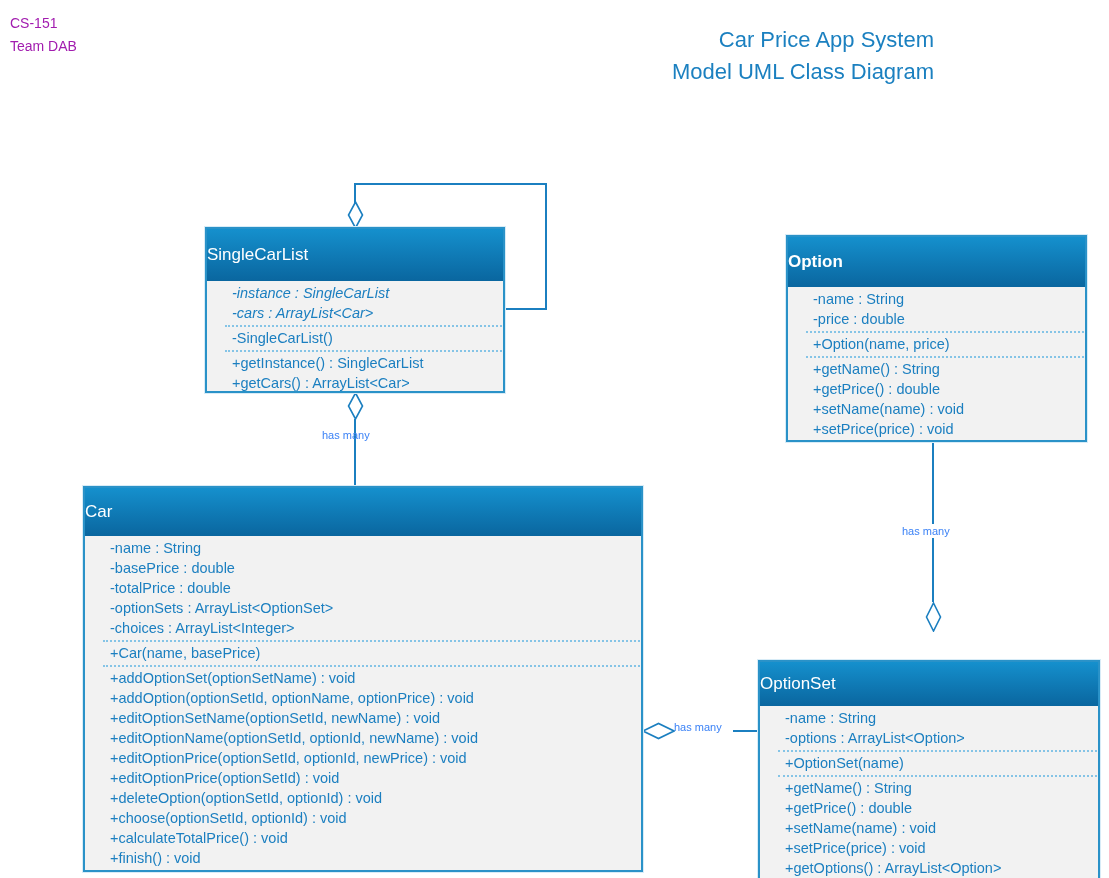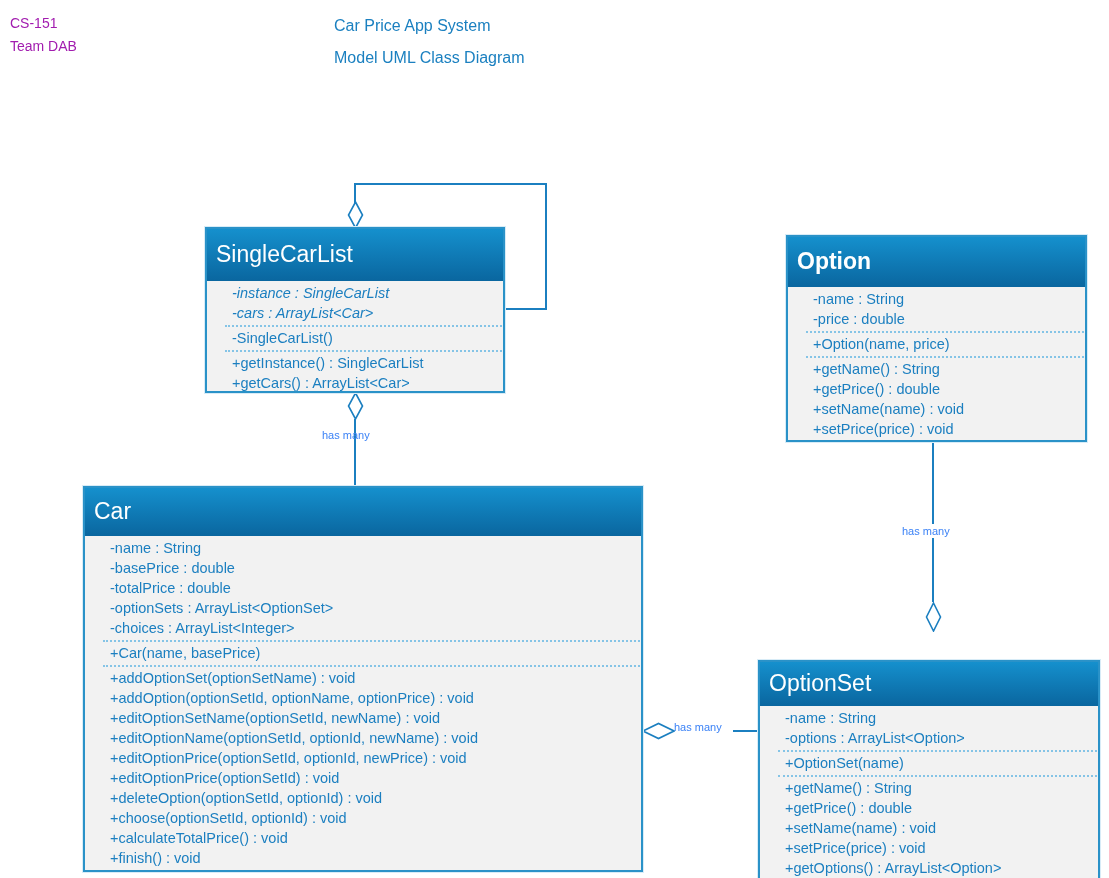--- a/index.html
+++ b/index.html
@@ -8,47 +8,46 @@
     position: relative;
     width: 1109px;
     height: 878px;
     font-family: "Liberation Sans", sans-serif;
     overflow: hidden;
   }
 
   
   .page-title {
     position: absolute;
-    left: 334px; top: 10px; width: 600px;
-    text-align: left;
+    left: 334px; top: 24px; width: 600px;
+    text-align: right;
     color: #1b80c0;
-    font-size: 16px;
+    font-size: 22px;
     line-height: 32px;
   }
   .corner-label {
     position: absolute;
     left: 10px; top: 12px;
     color: #a21caf;
     font-size: 14px;
     line-height: 23px;
   }
 
   
   .uml-class {
     position: absolute;
     background: #f2f2f2;
     border: 2px solid #2a92c8;
     box-shadow: 0 0 0 1px #d8ecf7;
   }
   .cls-header {
     display: flex;
     align-items: center;
-    padding-left: 9px;
     color: #ffffff;
-    font-size: 23px;
+    font-size: 17px;
     background: linear-gradient(180deg, #1590cd 0%, #0f79b4 55%, #0a67a0 100%);
     border-bottom: 1px solid #0a67a0;
   }
   .cls-body { padding-top: 2px; padding-left: 17px; }
   .member {
     color: #1b7fc0;
     font-size: 14.5px;
     line-height: 20px;
     padding: 0 8px;
     white-space: nowrap;

